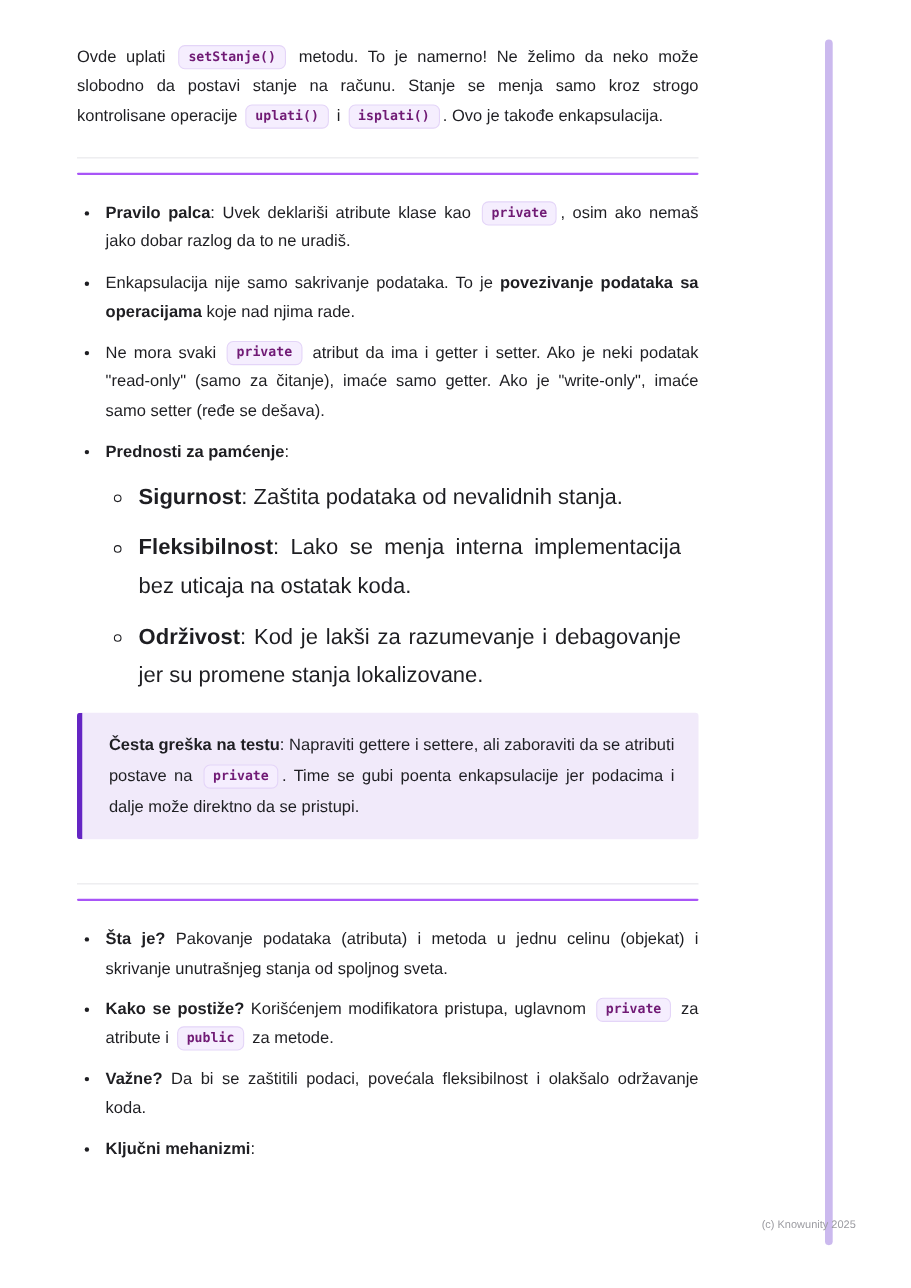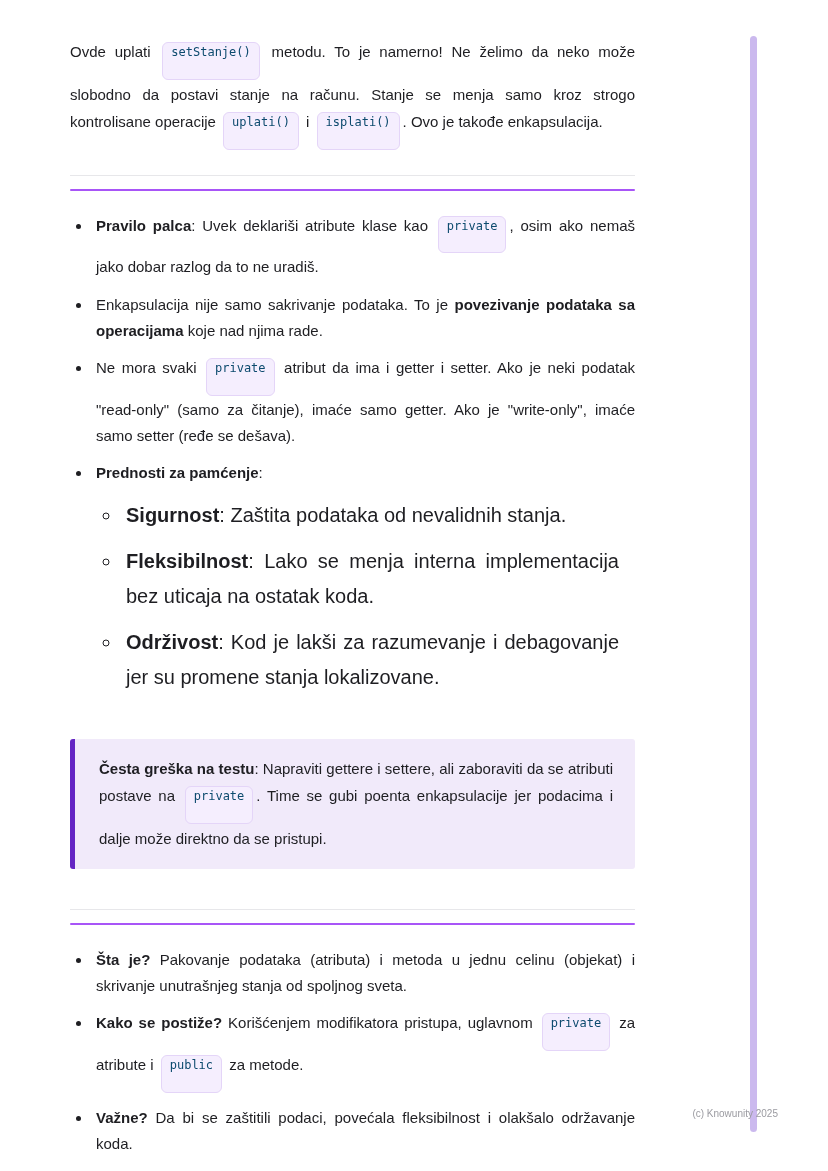--- a/index.html
+++ b/index.html
@@ -65,35 +65,35 @@
     margin: 0 16px 11px 0;
     font-size: 20px;
     line-height: 1.75;
     text-align: justify;
     padding-left: 4px;
   }
   .chip {
     display: inline-block;
     font-family: "DejaVu Sans Mono", monospace;
     font-size: 12px;
-    font-weight: 400;
-    color: #0c4a6e;
+    font-weight: 700;
+    color: #701a75;
     background: #f5eefe;
     border: 1px solid #e4d5f8;
     border-radius: 6px;
-    padding: 1px 8px 18px 8px;
+    padding: 1px 8px 2px 8px;
     margin: 0 3px;
     line-height: 1.4;
     white-space: nowrap;
     position: relative;
     top: -1px;
   }
   strong { font-weight: 700; }
   .callout {
-    margin-top: 44px;
+    margin-top: 16px;
     background: #f1eafa;
     border-left: 5px solid #6425c3;
     border-radius: 3px;
     padding: 16px 22px 16px 24px;
   }
   .callout-text {
     margin: 0;
     font-size: 15px;
     line-height: 1.85;
     text-align: justify;

